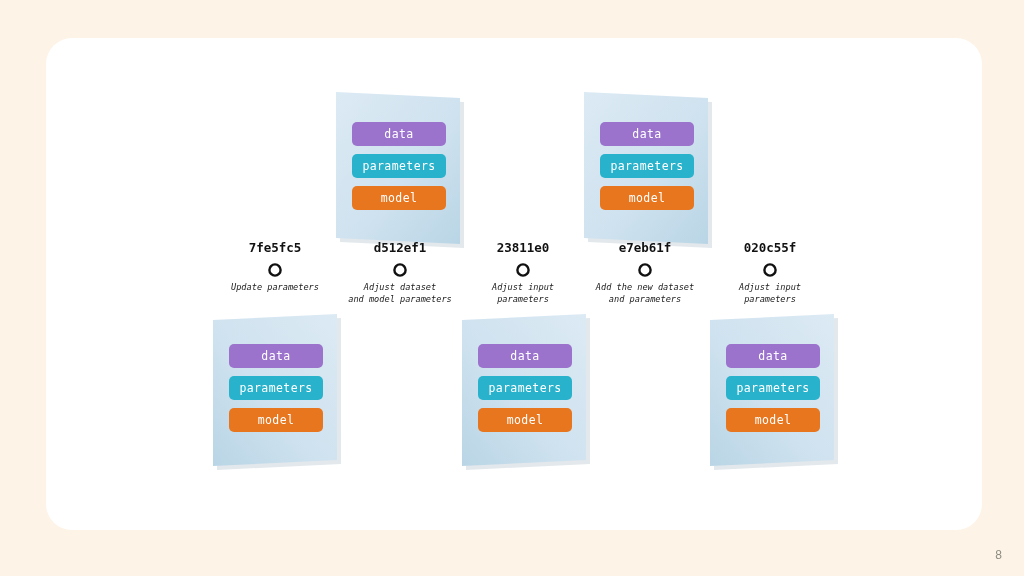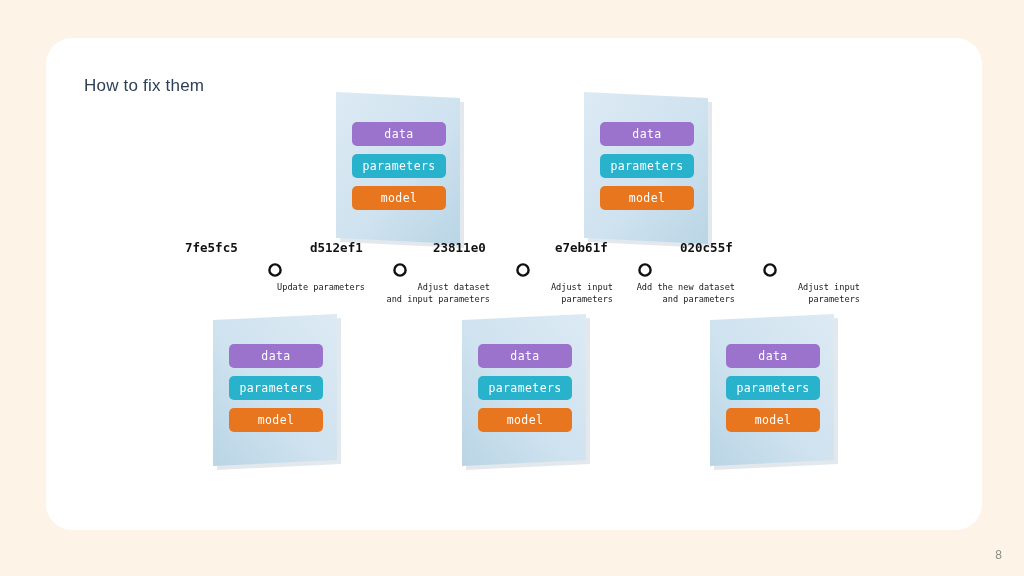--- a/index.html
+++ b/index.html
@@ -110,47 +110,47 @@
   .tl-node {
     position: absolute;
     width: 0;
     height: 0;
   }
   .tl-hash {
     position: absolute;
     left: -90px;
     top: -30px;
     width: 180px;
-    text-align: left;
+    text-align: center;
     font-family: "DejaVu Sans Mono", "Liberation Mono", monospace;
     font-size: 12.5px;
     font-weight: bold;
     color: #111111;
     white-space: nowrap;
   }
   .tl-desc {
     position: absolute;
     left: -90px;
     top: 12px;
     width: 180px;
-    text-align: right;
+    text-align: center;
     font-family: "DejaVu Sans Mono", "Liberation Mono", monospace;
     font-size: 8.6px;
     line-height: 11.5px;
     color: #1a1a1a;
+    font-style: italic;
   }
 </style>
 </head>
 <body>
 
 <div id="slide-root">
 
   <div class="slide-surface"></div>
 
-  <div class="slide-title">How to fix them</div>
 
   <div id="cards-layer">
       <div class="card top-card" style="left: 336px; top: 90px;">
         <svg class="card-svg" viewBox="0 0 142 160">
           <polygon points="6,6 130,12 130,158 6,152" fill="#9fb3c0" opacity="0.30" transform="translate(4,4)"></polygon>
           <polygon points="6,6 130,12 130,158 6,152" fill="url(#cardFillTop)"></polygon>
         </svg>
         <div class="card-stack">
           <div class="chip chip-data">data</div>
           <div class="chip chip-parameters">parameters</div>
@@ -235,21 +235,21 @@
       <div class="tl-node" style="left: 275px; top: 270px;">
         <div class="tl-hash">7fe5fc5</div>
         <div class="tl-desc">
           <div>Update parameters</div>
         </div>
       </div>
       <div class="tl-node" style="left: 400px; top: 270px;">
         <div class="tl-hash">d512ef1</div>
         <div class="tl-desc">
           <div>Adjust dataset</div>
-          <div>and input parameters</div>
+          <div>and model parameters</div>
         </div>
       </div>
       <div class="tl-node" style="left: 523px; top: 270px;">
         <div class="tl-hash">23811e0</div>
         <div class="tl-desc">
           <div>Adjust input</div>
           <div>parameters</div>
         </div>
       </div>
       <div class="tl-node" style="left: 645px; top: 270px;">

